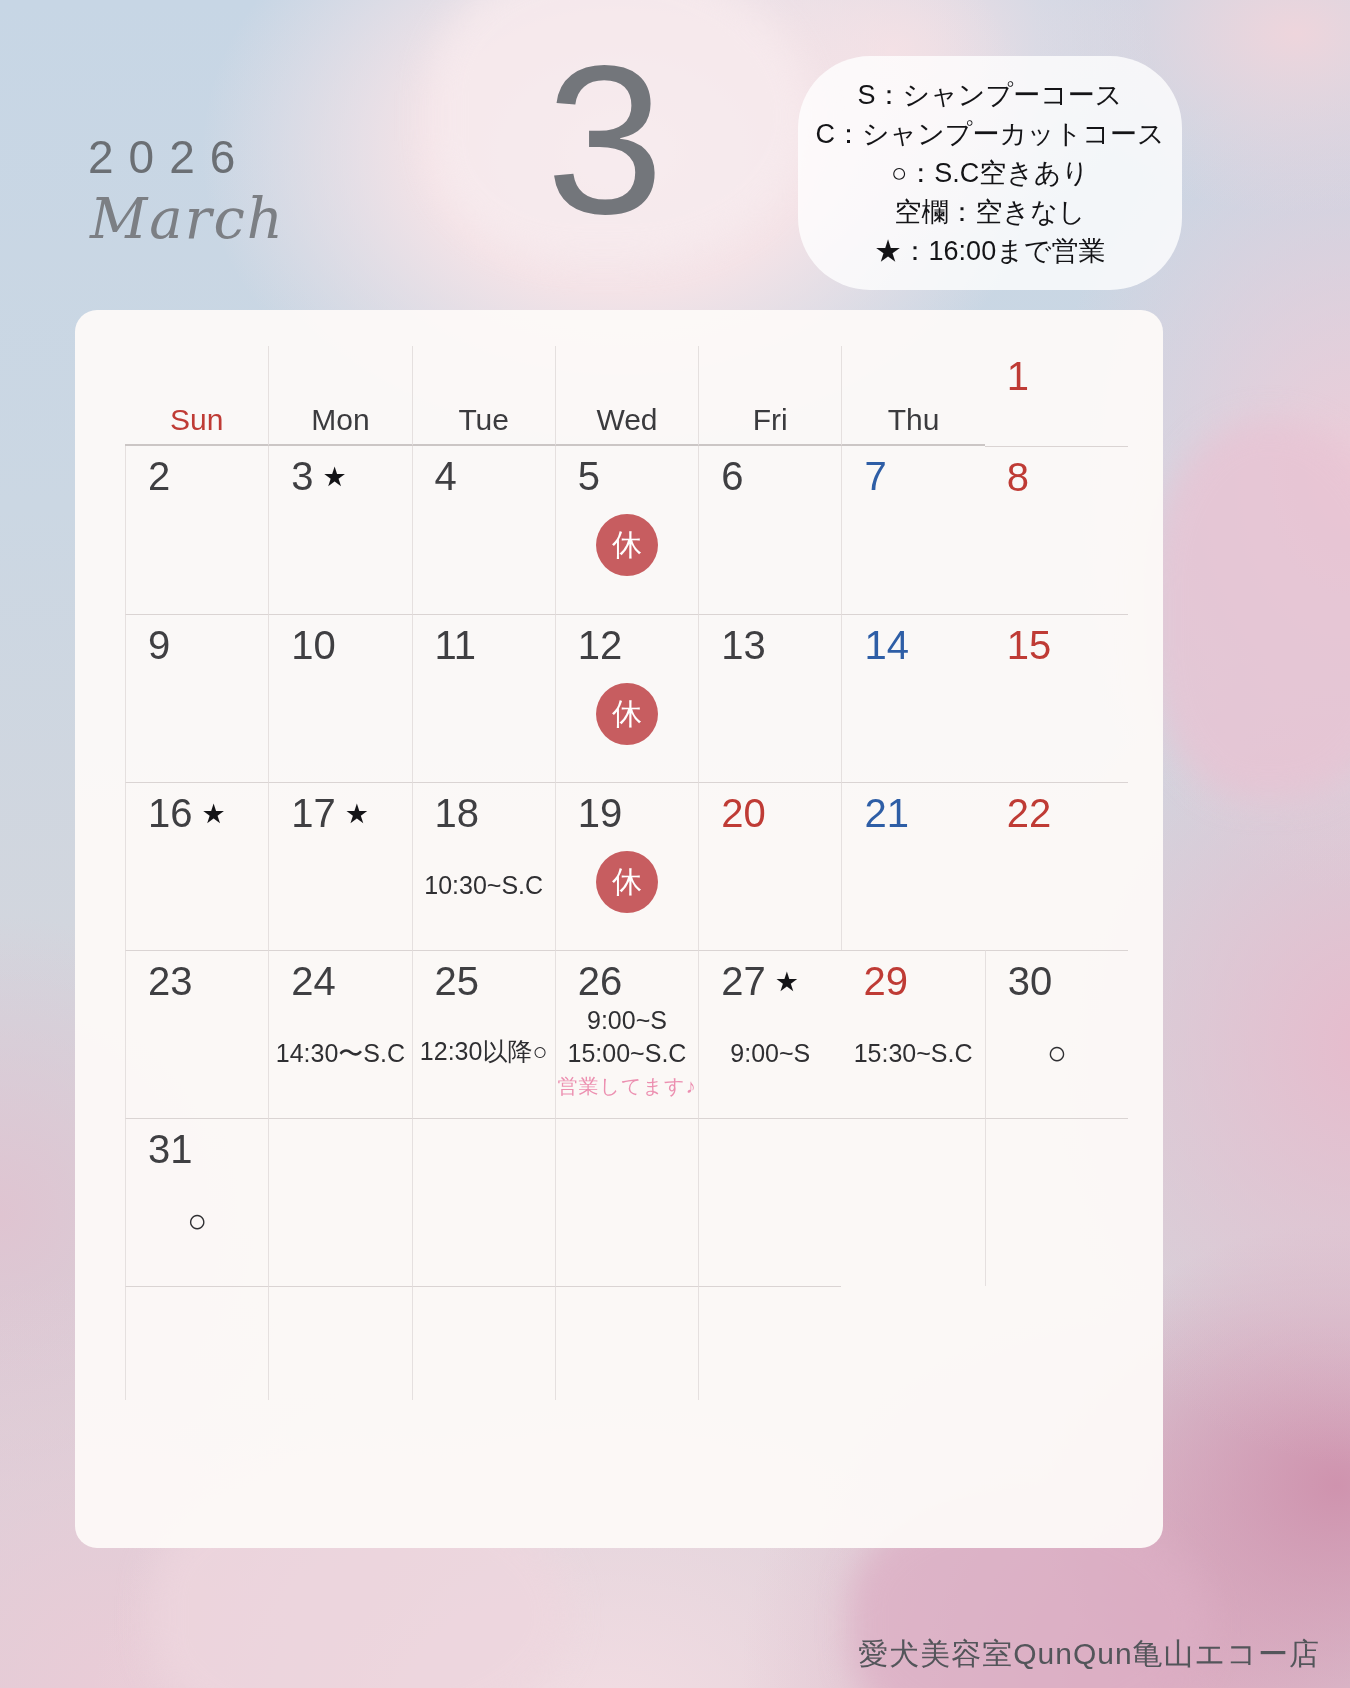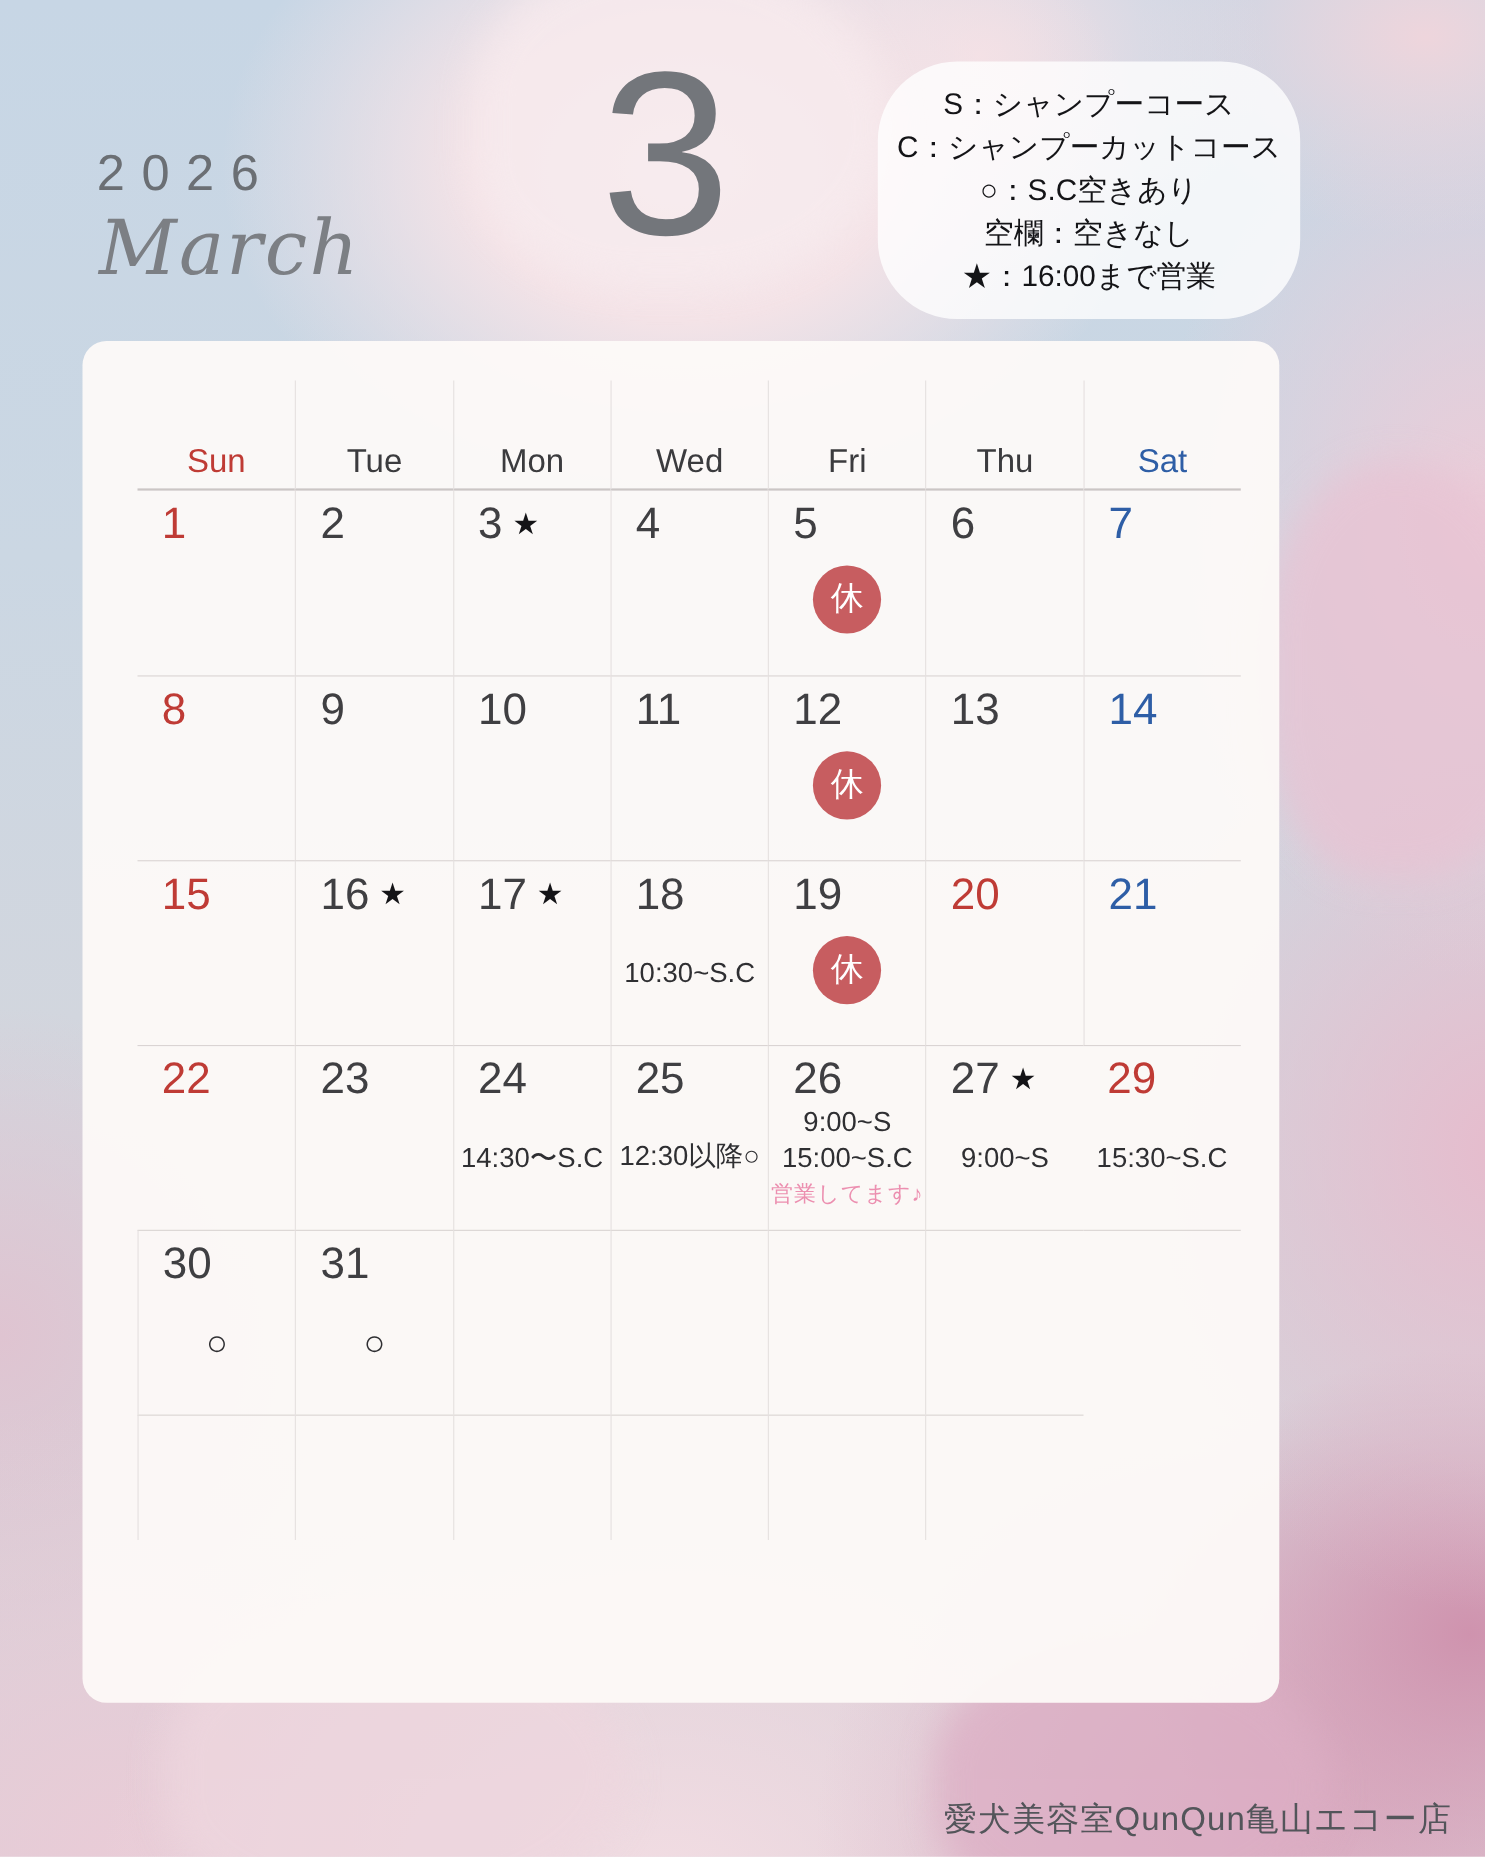--- a/index.html
+++ b/index.html
@@ -14,21 +14,21 @@
       radial-gradient(300px 260px at 99% 88%, #cf93ae 0%, rgba(207,147,174,0) 100%),
       radial-gradient(420px 380px at 86% 99%, #dcaec3 0%, rgba(220,174,195,0) 100%),
       radial-gradient(520px 420px at 45% 102%, #f2dde3 0%, rgba(242,221,227,0) 100%),
       radial-gradient(420px 420px at 8% 100%, #e9ccd7 0%, rgba(233,204,215,0) 100%),
       radial-gradient(300px 300px at 0% 72%, #dfc4d1 0%, rgba(223,196,209,0) 100%),
       linear-gradient(180deg,#c7d6e5 0%,#cbd7e3 30%,#d2d6de 55%,#d7d2da 78%,#dccdd6 100%);}
   .petal{position:absolute;filter:blur(16px);border-radius:50% 60% 55% 45%;opacity:.75;}
   
   .year{position:absolute;left:88px;top:130px;font-size:46px;letter-spacing:15px;color:#6b6f74;}
   .march{position:absolute;left:90px;top:186px;font-family:"DejaVu Serif",serif;font-style:italic;
-         font-size:69px;color:#7c7f84;letter-spacing:2px;}
+         font-size:56px;color:#7c7f84;letter-spacing:2px;}
   .big3{position:absolute;left:520px;top:34px;width:170px;text-align:center;
         font-size:212px;line-height:1;color:#73767b;}
   
   .legend{position:absolute;left:798px;top:56px;width:384px;height:234px;border-radius:72px;
           background:rgba(255,255,255,0.78);display:flex;flex-direction:column;
           justify-content:center;align-items:center;}
   .legend div{font-size:27px;line-height:39px;color:#141417;white-space:nowrap;}
   
   .panel{position:absolute;left:75px;top:310px;width:1088px;height:1238px;border-radius:22px;
          background:rgba(253,250,248,0.94);}
@@ -76,26 +76,25 @@
     <div>S：シャンプーコース</div>
     <div>C：シャンプーカットコース</div>
     <div>○：S.C空きあり</div>
     <div>空欄：空きなし</div>
     <div>★：16:00まで営業</div>
   </div>
 
   <div class="panel"></div>
   <div class="grid">
       <div class="hcell sun">Sun</div>
+      <div class="hcell  bl">Mon</div>
       <div class="hcell  bl">Tue</div>
-      <div class="hcell  bl">Mon</div>
       <div class="hcell  bl">Wed</div>
       <div class="hcell  bl">Fri</div>
       <div class="hcell  bl">Thu</div>
-      <div class="hcell sat bl">Sat</div>
       <div class="dcell">
         <span class="dnum sun">1</span>
       </div>
       <div class="dcell bl">
         <span class="dnum">2</span>
       </div>
       <div class="dcell bl">
         <span class="dnum">3<span class="star">★</span></span>
       </div>
       <div class="dcell bl">

